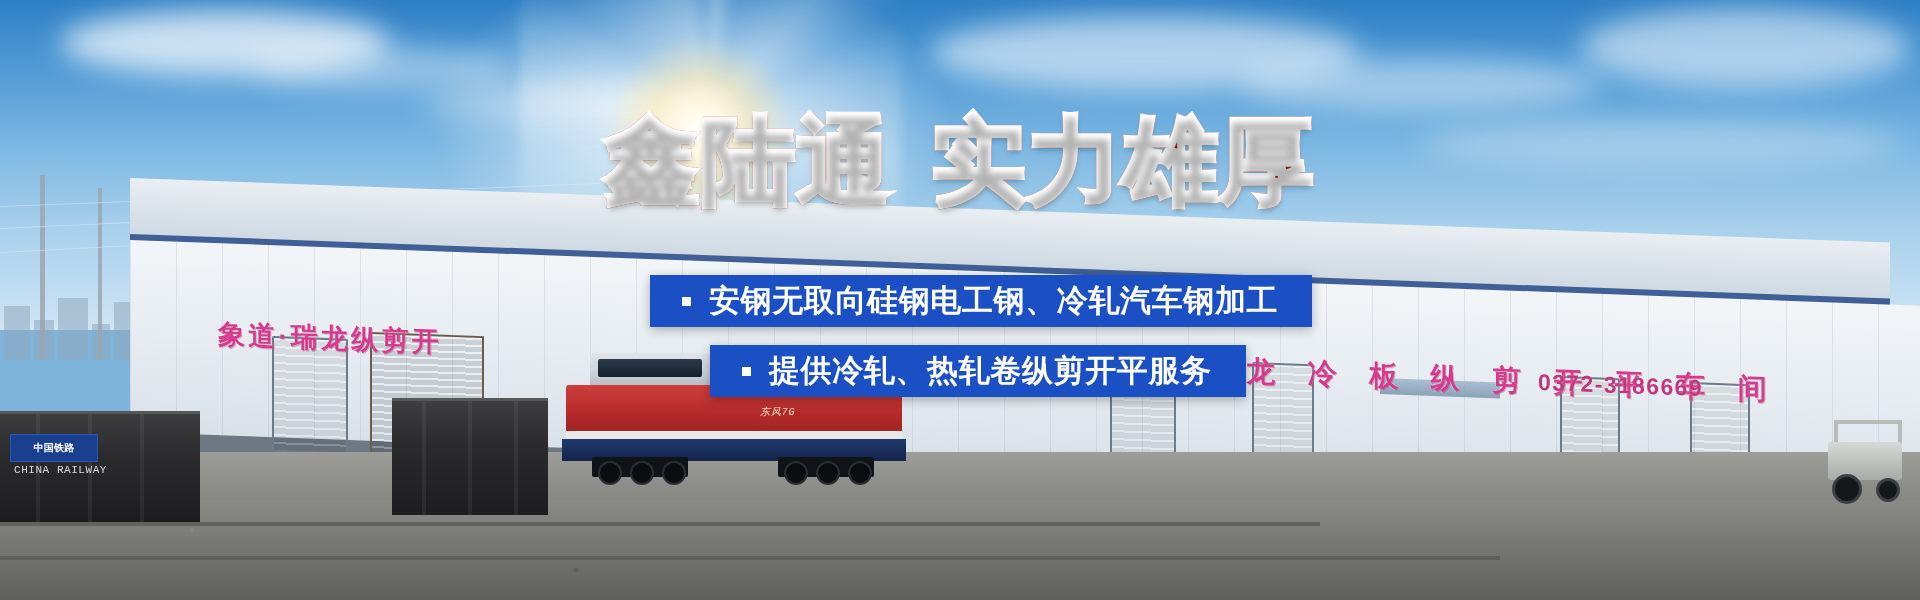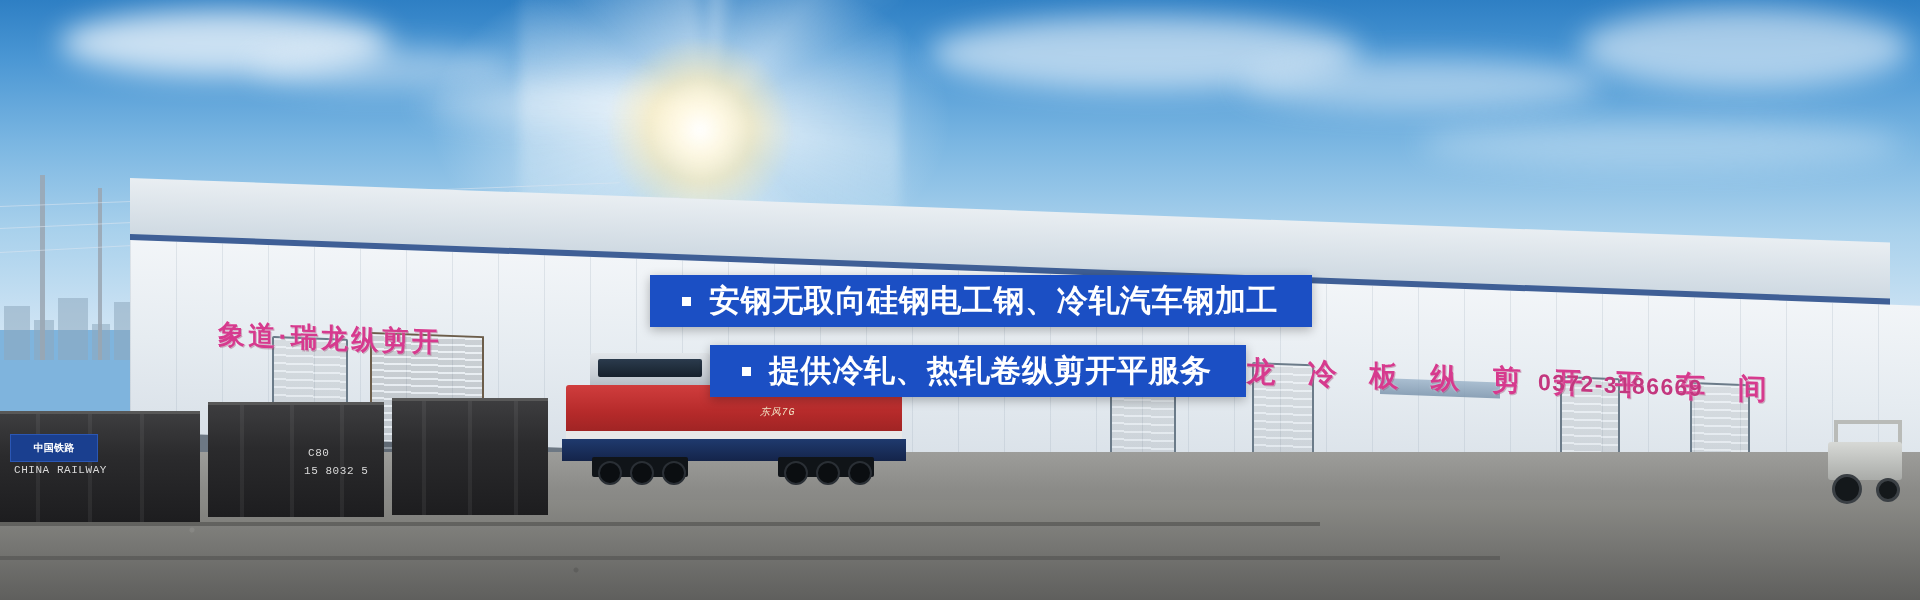--- a/index.html
+++ b/index.html
@@ -317,27 +317,20 @@
   <div class="wagon" style="left:0px;top:411px;width:200px;height:108px;">
     <div class="wagon-rib" style="left:36px;"></div>
     <div class="wagon-rib" style="left:88px;"></div>
     <div class="wagon-rib" style="left:140px;"></div>
     <div class="rail-logo" style="left:10px;top:20px;width:86px;height:26px;">
       <span>中国铁路</span>
     </div>
     <div class="wagon-label" style="left:14px;top:50px;">CHINA RAILWAY</div>
   </div>
 
-  <div class="wagon" style="left:208px;top:402px;width:176px;height:112px;">
-    <div class="wagon-rib" style="left:32px;"></div>
-    <div class="wagon-rib" style="left:82px;"></div>
-    <div class="wagon-rib" style="left:132px;"></div>
-    <div class="wagon-label" style="left:100px;top:42px;">C80</div>
-    <div class="wagon-label" style="left:96px;top:60px;">15 8032  5</div>
-  </div>
 
   <div class="wagon" style="left:392px;top:398px;width:156px;height:114px;">
     <div class="wagon-rib" style="left:30px;"></div>
     <div class="wagon-rib" style="left:76px;"></div>
     <div class="wagon-rib" style="left:122px;"></div>
   </div>
 
   <div class="loco">
     <div class="loco-hood"></div>
     <div class="loco-cab"></div>
@@ -356,20 +349,25 @@
     <div class="wheel" style="left:300px;"></div>
   </div>
 
   <div class="forklift">
     <div class="fl-cage"></div>
     <div class="fl-body"></div>
     <div class="fl-w1"></div>
     <div class="fl-w2"></div>
   </div>
 
+  <div class="headline">
+    <span class="h-txt">鑫陆通</span>
+    <span class="h-gap"></span>
+    <span class="h-txt">实力雄厚</span>
+  </div>
 
   <div class="feat" id="feat2">
     <span class="bullet"></span>
     <span class="feat-txt">提供冷轧、热轧卷纵剪开平服务</span>
   </div>
 
   <div class="feat" id="feat1">
     <span class="bullet"></span>
     <span class="feat-txt">安钢无取向硅钢电工钢、冷轧汽车钢加工</span>
   </div>

